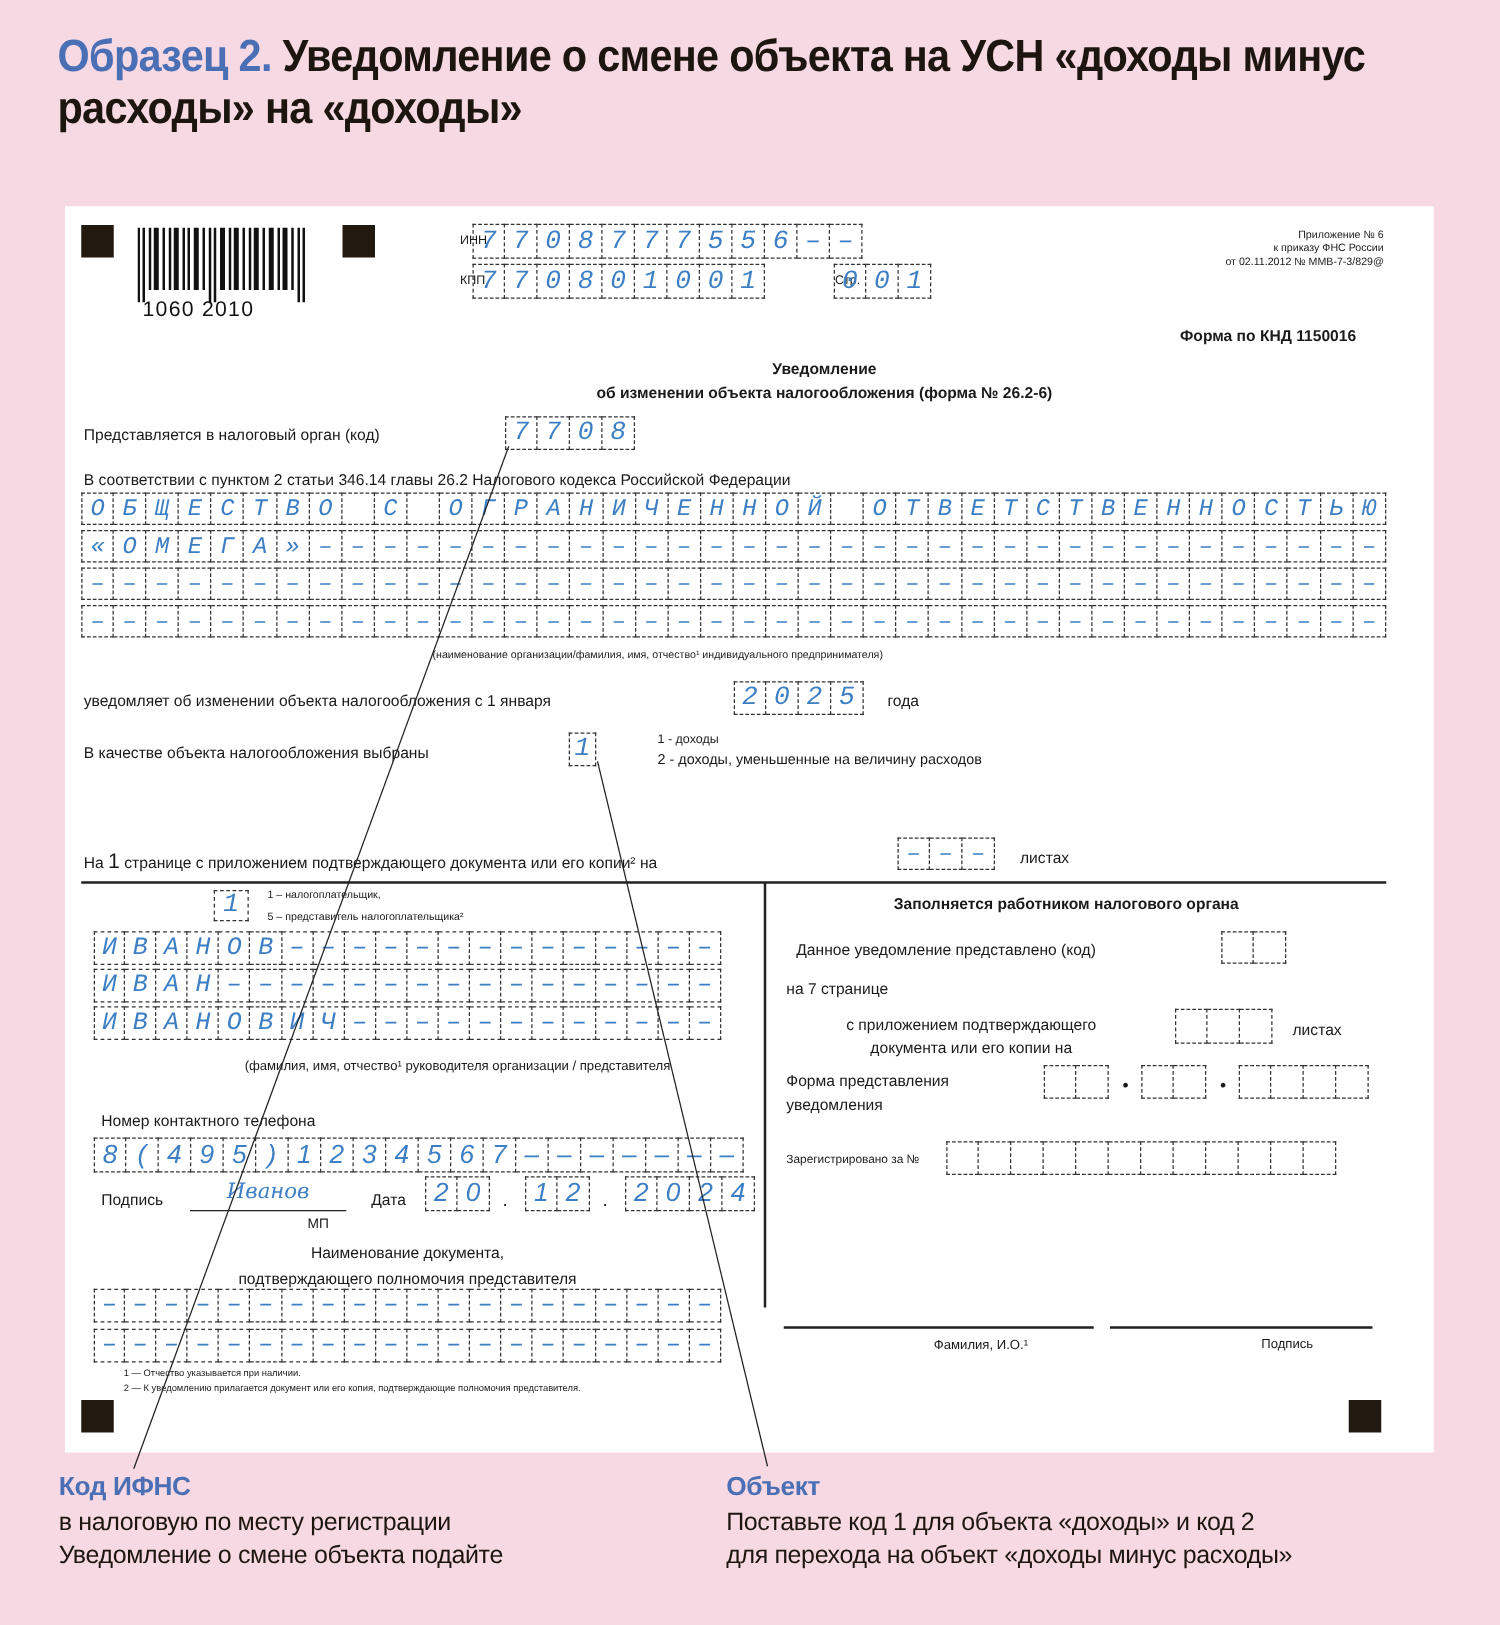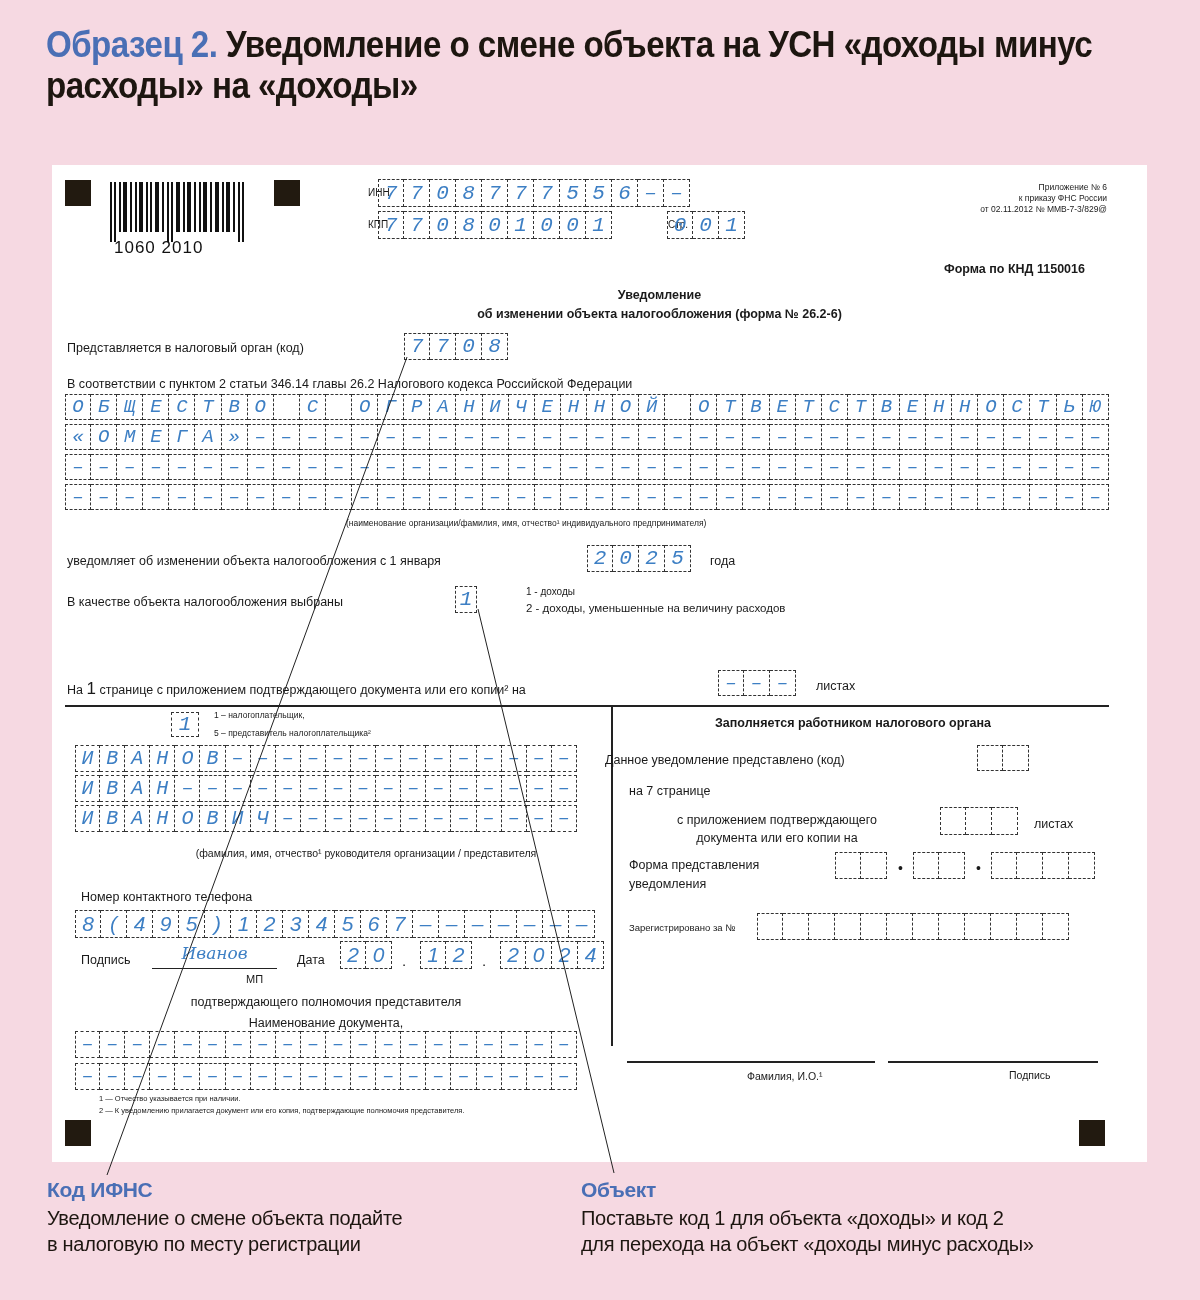--- a/index.html
+++ b/index.html
@@ -469,22 +469,22 @@
     </div>
   <div class="lbl" style="left:430px;top:787px;font-size:15px">.</div>
   <div class="cells sans" id="dyear" style="left:448px;top:776px;height:28px">
       <div class="cell" style="width: 26px; font-size: 21px;">2</div>
       <div class="cell" style="width: 26px; font-size: 21px;">0</div>
       <div class="cell" style="width: 26px; font-size: 21px;">2</div>
       <div class="cell" style="width: 26px; font-size: 21px;">4</div>
     </div>
 
   <div class="abs" style="left:23px;top:827px;width:502px;text-align:center;font-size:12.5px;line-height:21px">
+    <div>Наименование документа,</div>
     <div>подтверждающего полномочия представителя</div>
-    <div>Наименование документа,</div>
   </div>
   <div id="reprows" class="abs" style="left:23px;top:866px">
       <div class="cells" style="left: 0px; top: 0px; height: 27px;">
         <div class="cell" style="width: 25.1px; font-size: 20px;">–</div>
         <div class="cell" style="width: 25.1px; font-size: 20px;">–</div>
         <div class="cell" style="width: 25.1px; font-size: 20px;">–</div>
         <div class="cell" style="width: 25.1px; font-size: 20px;">–</div>
         <div class="cell" style="width: 25.1px; font-size: 20px;">–</div>
         <div class="cell" style="width: 25.1px; font-size: 20px;">–</div>
         <div class="cell" style="width: 25.1px; font-size: 20px;">–</div>
@@ -523,21 +523,21 @@
         <div class="cell" style="width: 25.1px; font-size: 20px;">–</div>
         <div class="cell" style="width: 25.1px; font-size: 20px;">–</div>
         <div class="cell" style="width: 25.1px; font-size: 20px;">–</div>
       </div>
     </div>
 
   <div class="lbl" style="left:47px;top:929px;font-size:7.5px">1 — Отчество указывается при наличии.</div>
   <div class="lbl" style="left:47px;top:941px;font-size:7.5px">2 — К уведомлению прилагается документ или его копия, подтверждающие полномочия представителя.</div>
 
   <div class="lbl" style="left:663px;top:551px;font-weight:700;font-size:12.5px">Заполняется работником налогового органа</div>
-  <div class="lbl" style="left:553px;top:588px">Данное уведомление представлено (код)</div>
+  <div class="lbl" style="left:585px;top:588px">Данное уведомление представлено (код)</div>
   <div class="cells" id="offcode" style="left:925px;top:580px;height:26px">
       <div class="cell" style="width: 26px; font-size: 14px;"></div>
       <div class="cell" style="width: 26px; font-size: 14px;"></div>
     </div>
   <div class="lbl" style="left:577px;top:619px">на 7 странице</div>
   <div class="lbl" style="left:577px;top:646px;width:296px;text-align:center;line-height:18px">
     <div>с приложением подтверждающего</div>
     <div>документа или его копии на</div>
   </div>
   <div class="cells" id="offsheets" style="left:888px;top:642px;height:28px">
@@ -588,20 +588,20 @@
   <div class="lbl small" style="left:917px;top:904px;font-size:10.5px">Подпись</div>
 </div>
 
 <svg class="leader">
   <line x1="407" y1="357" x2="107" y2="1175" stroke="#222" stroke-width="1"></line>
   <line x1="478" y1="609" x2="614" y2="1173" stroke="#222" stroke-width="1"></line>
 </svg>
 
 <div class="callout-title" style="left:47px;top:1178px">Код ИФНС</div>
 <div class="callout-text" style="left:47px;top:1205px">
+  <div>в налоговую по месту регистрации</div>
   <div>Уведомление о смене объекта подайте</div>
-  <div>в налоговую по месту регистрации</div>
 </div>
 <div class="callout-title" style="left:581px;top:1178px">Объект</div>
 <div class="callout-text" style="left:581px;top:1205px">
   <div>Поставьте код 1 для объекта «доходы» и код 2</div>
   <div>для перехода на объект «доходы минус расходы»</div>
 </div>
 
 </body></html>

